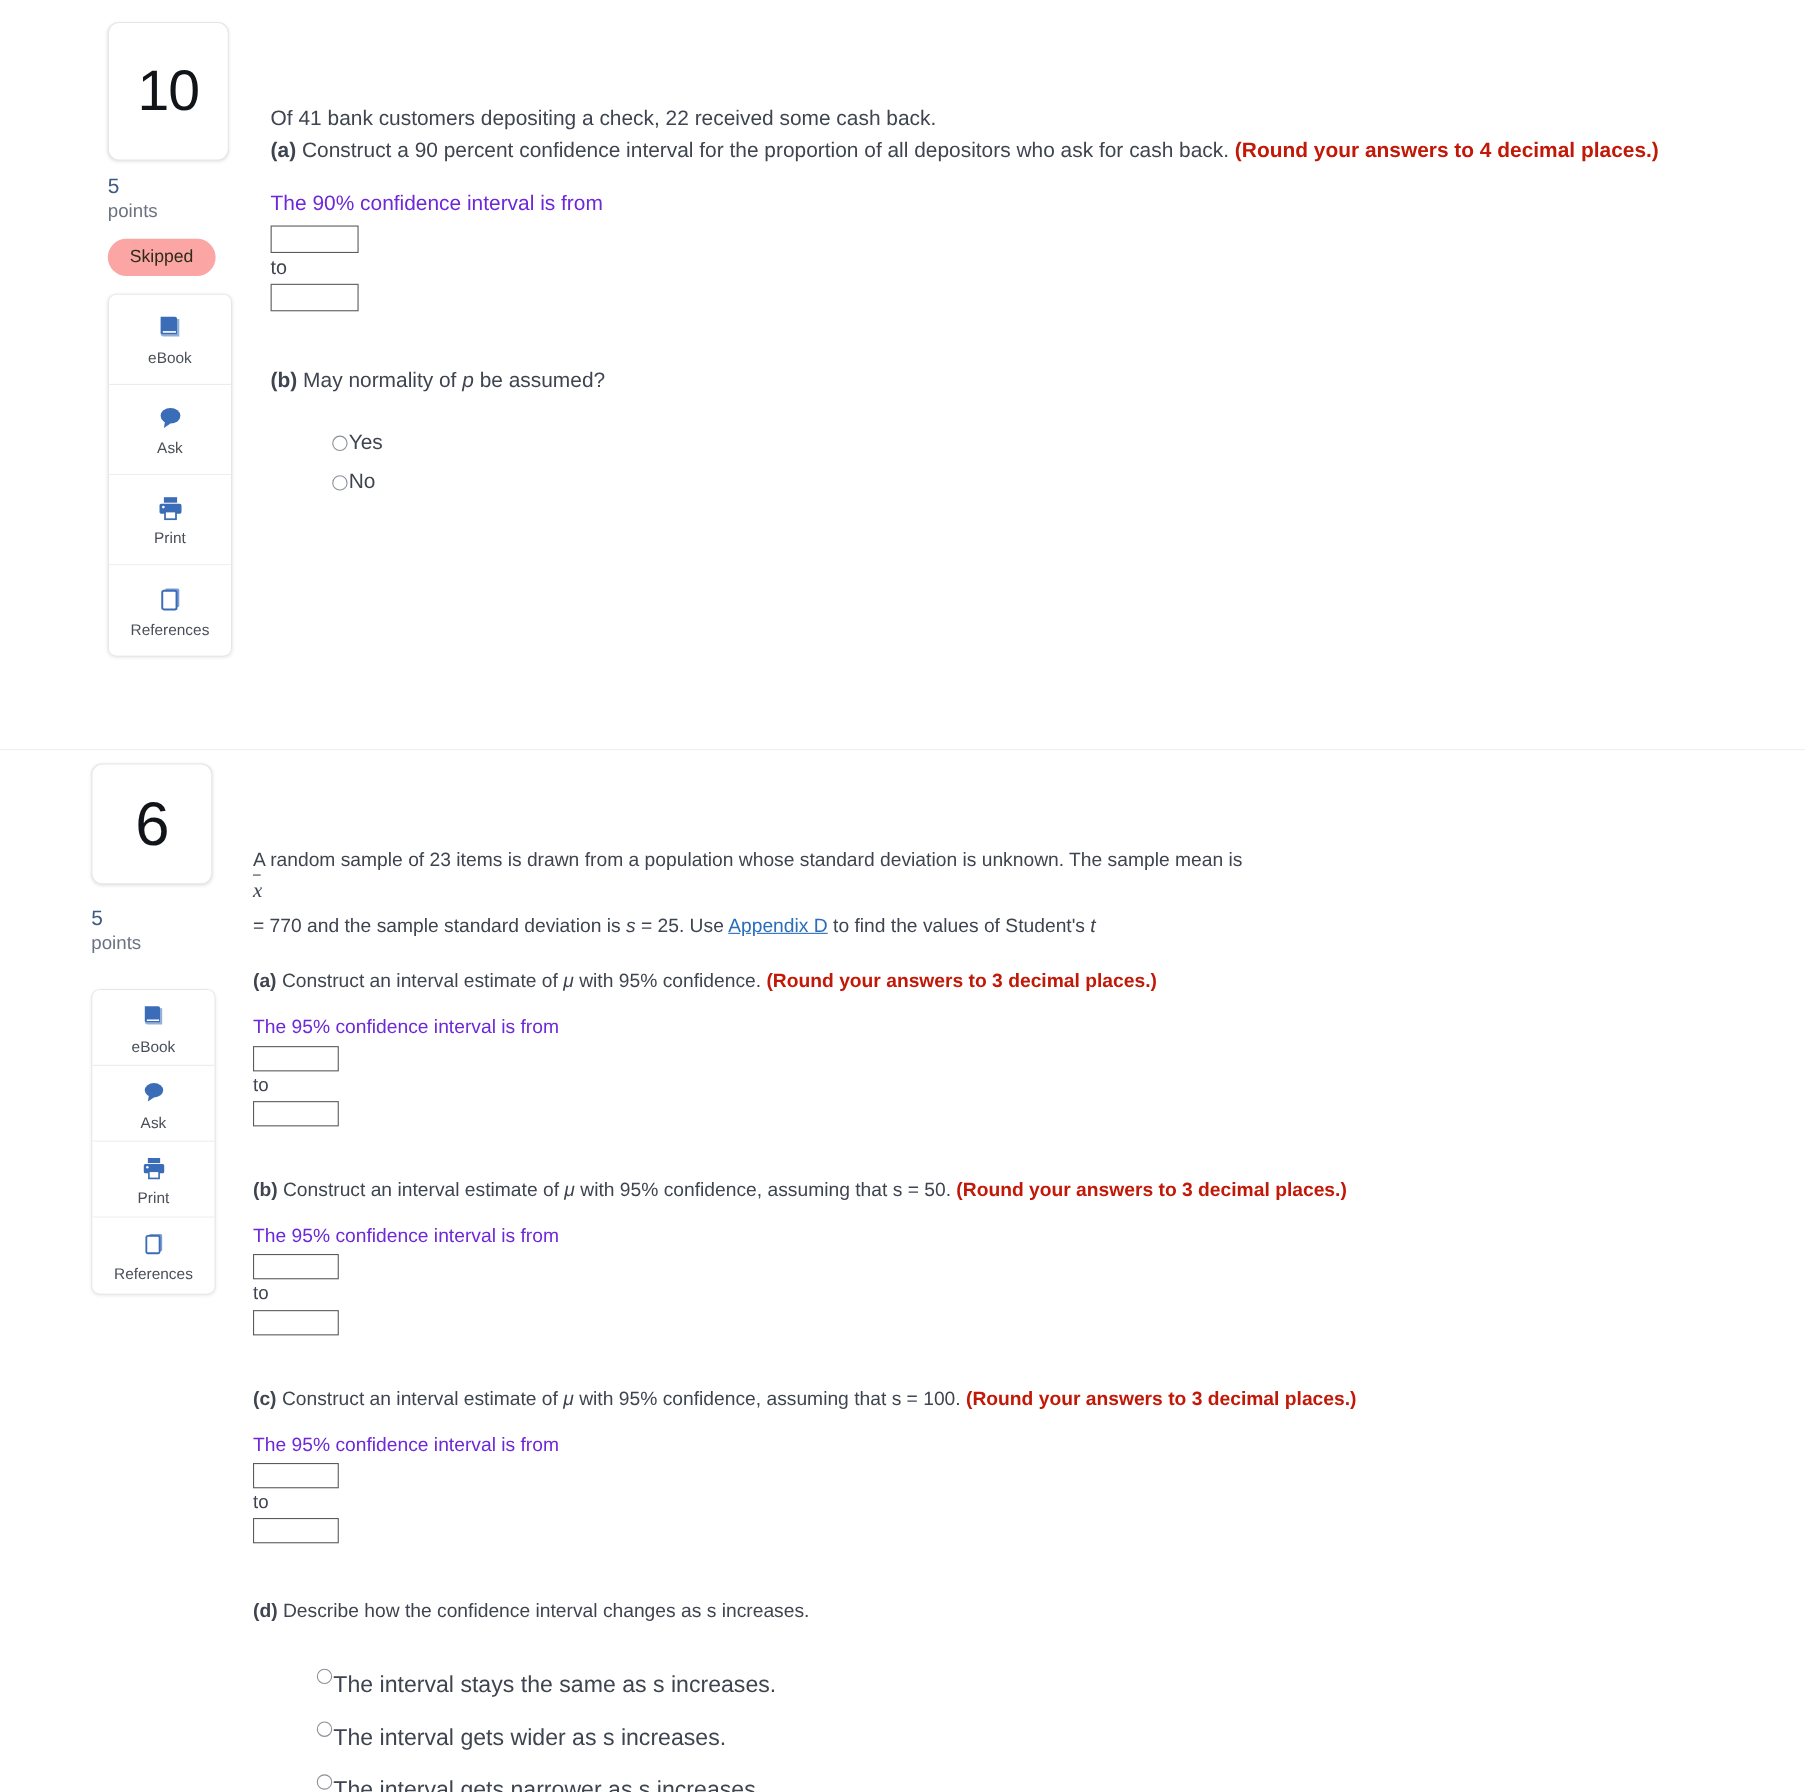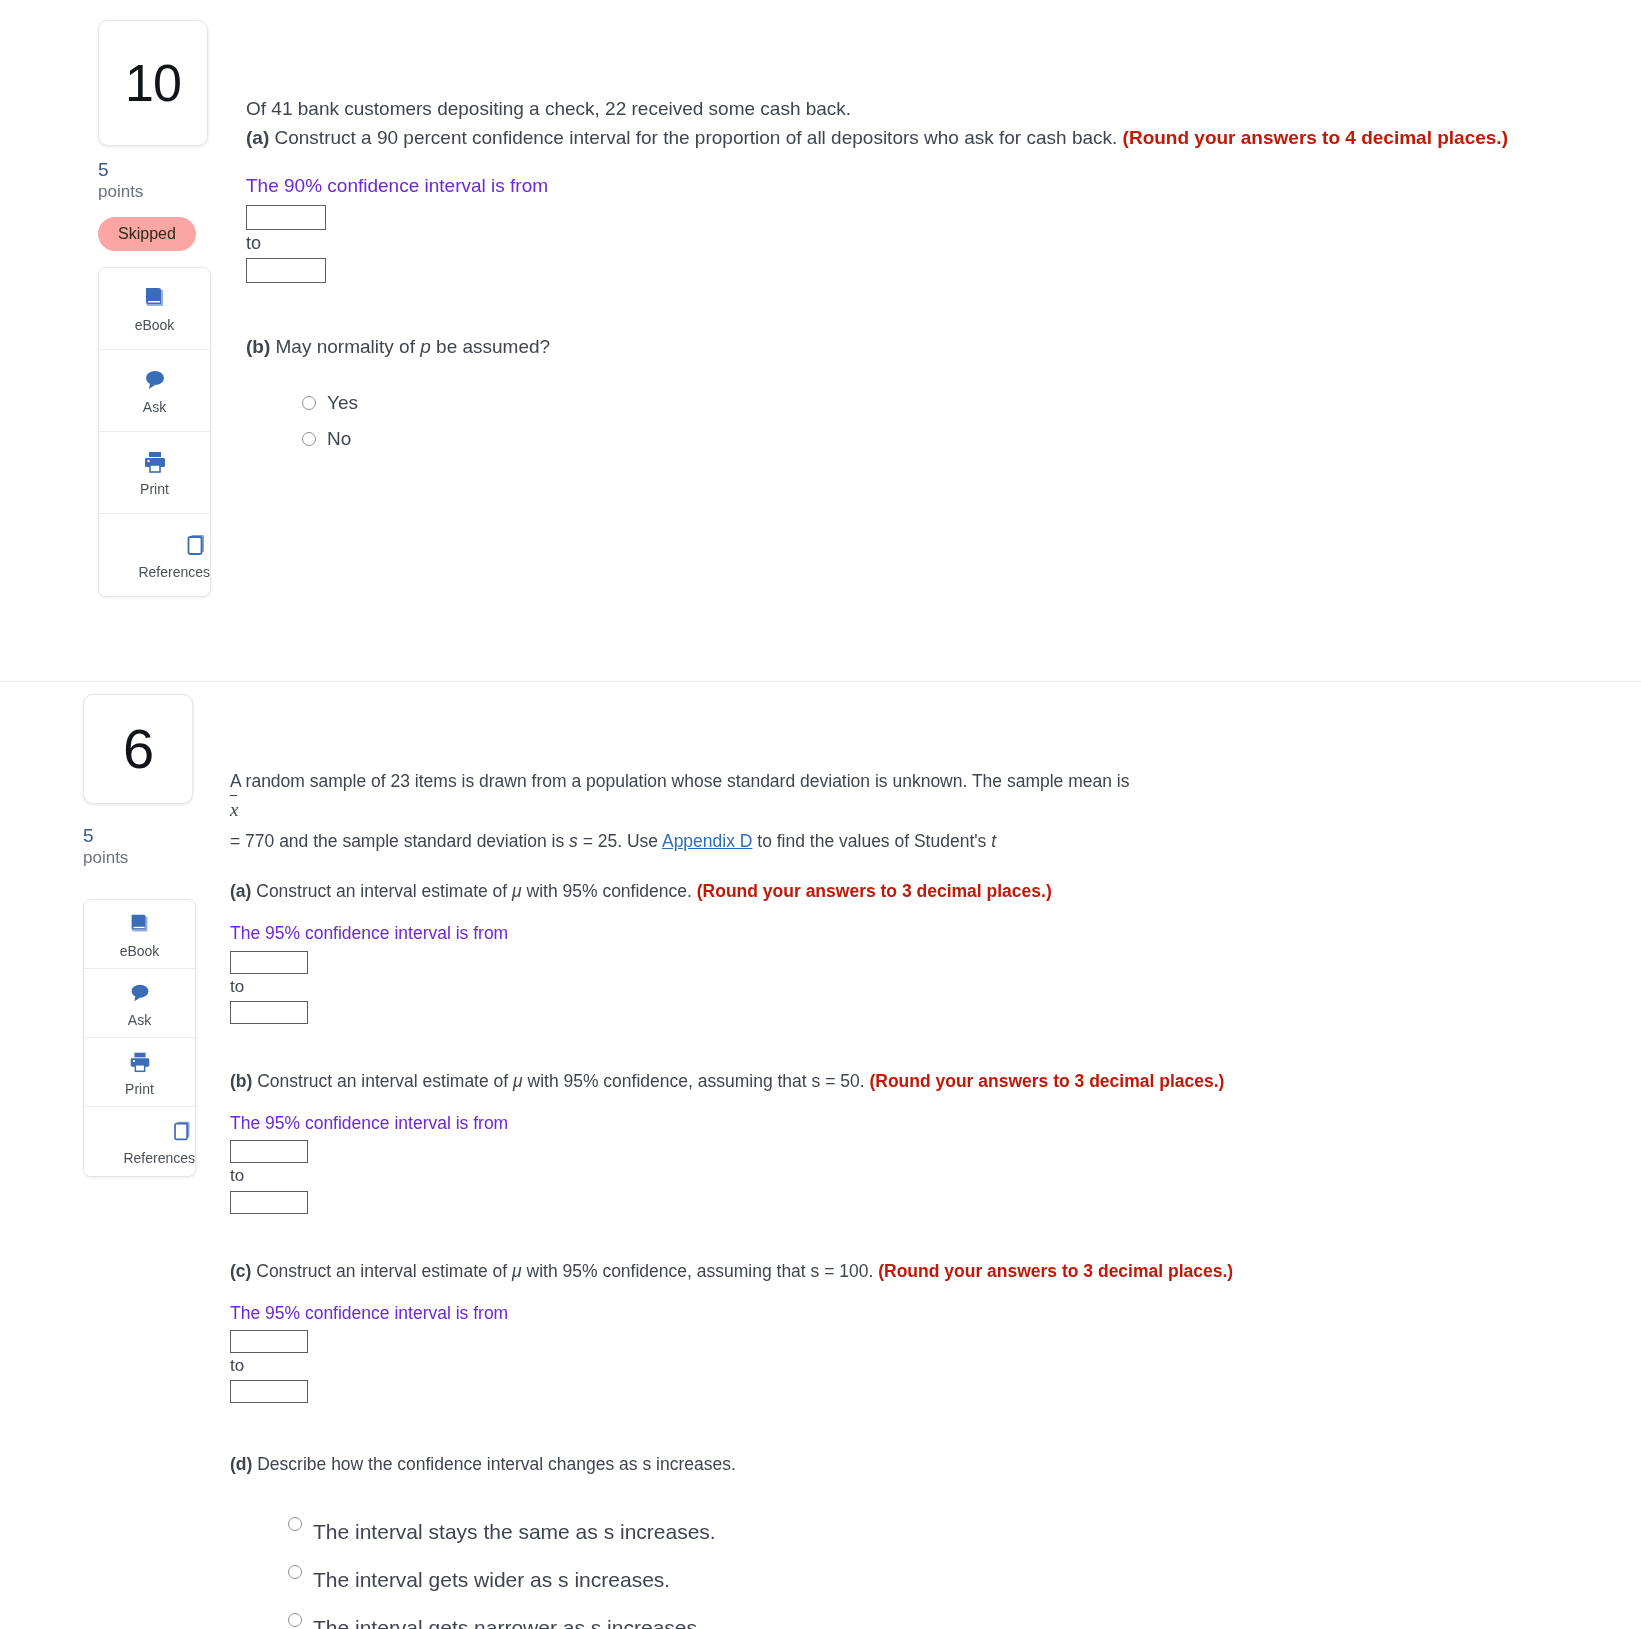--- a/index.html
+++ b/index.html
@@ -56,21 +56,21 @@
     overflow: hidden;
   }
   .tool-item {
     height: 82px;
     border-bottom: 1px solid #ececec;
     display: flex; flex-direction: column;
     align-items: center; justify-content: center;
     gap: 4px;
     background: #fff;
   }
-  .tool-item:last-child { border-bottom: none; align-items: flex-end; }
+  .tool-item:last-child { border-bottom: none; }
   .tool-item .ico { height: 30px; display:flex; align-items:center; justify-content:center; }
   .tool-item .tlabel { font-size: 14px; color: #4a5058; }
 
   
   .qbody { position: absolute; }
   .qbody p { margin: 0; }
   .stem { font-size: 19px; line-height: 1.5; color: #3f4550; }
   .stem.small { font-size: 17.5px; }
   .part { font-size: 19px; line-height: 1.5; margin-top: 26px; color: #3f4550; }
   .part.small { font-size: 17.5px; margin-top: 22px; }
@@ -91,21 +91,21 @@
     padding: 0 4px;
     font-size: 15px;
     font-family: "Liberation Sans", sans-serif;
     color: #222;
   }
   .ansbox.small { width: 78px; height: 23px; }
   .tolabel { font-size: 18px; color: #3f4550; margin-top: 2px; line-height: 1.25; }
   .tolabel.small { font-size: 17px; }
 
   .radio-list { margin-top: 30px; margin-left: 56px; }
-  .radio-row { display: flex; align-items: center; gap: 11px; margin-bottom: 14px; }
+  .radio-row { display: flex; align-items: center; gap: 1px; margin-bottom: 14px; }
   .radio-row.dense { margin-bottom: 8px; }
   .radio-dot {
     width: 14px; height: 14px; border-radius: 50%;
     border: 1.5px solid #8b8f96; background: #fff; flex: none;
   }
   .radio-text { font-size: 19px; color: #3f4550; }
   .radio-text.small { font-size: 21px; margin-top: 16px; }
 
   .xbar { display:inline-block; position: relative; font-style: italic;
           font-family: "Liberation Serif", serif; font-size: 19px; }

